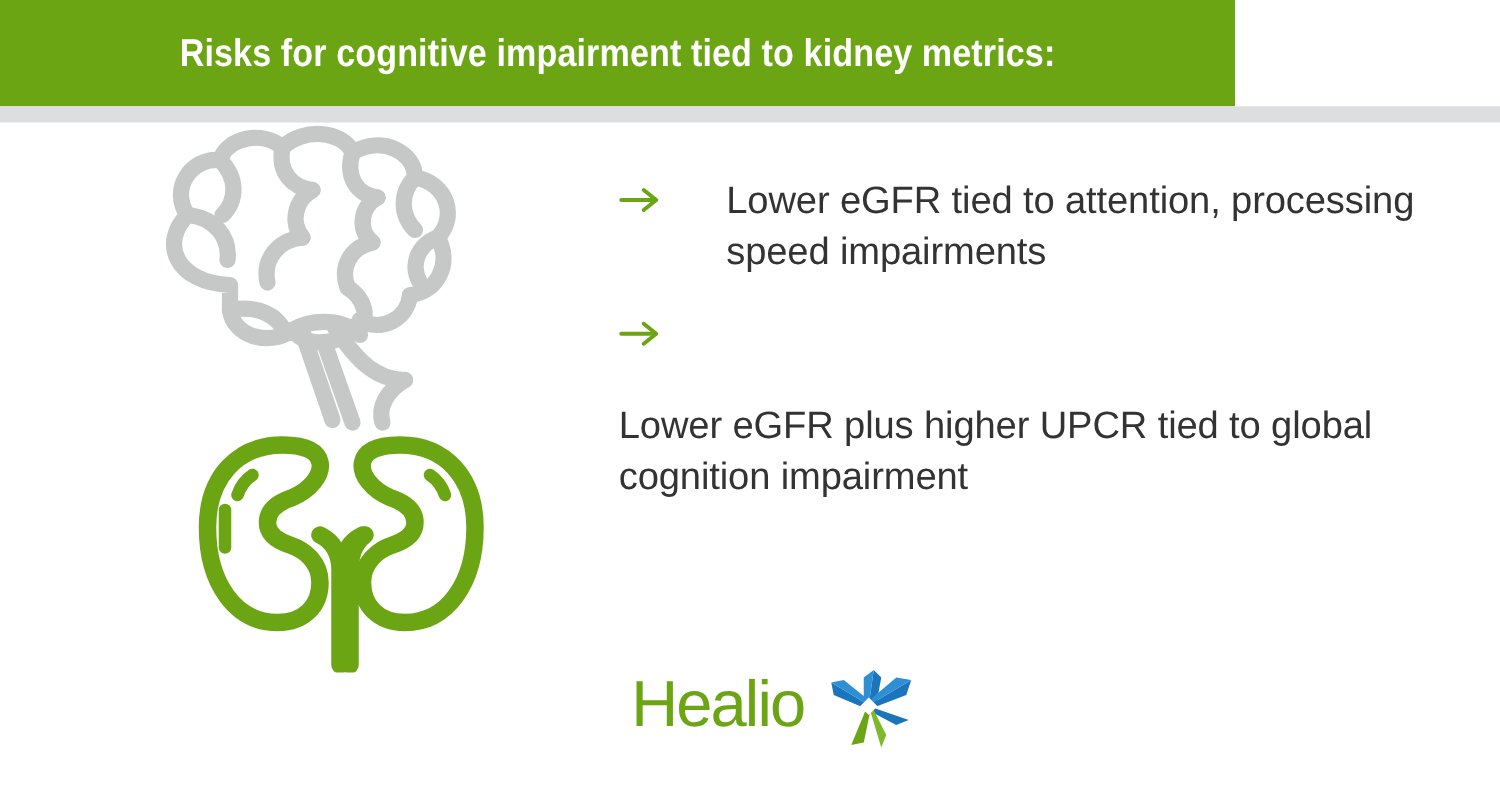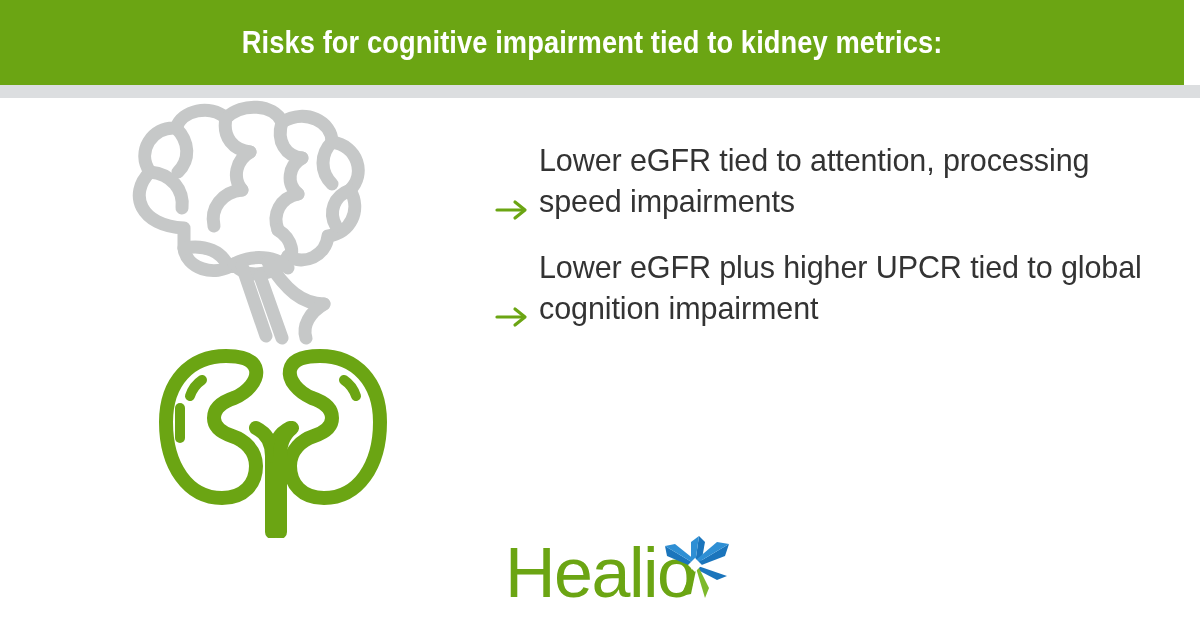--- a/index.html
+++ b/index.html
@@ -18,21 +18,21 @@
     width: 1200px;
     height: 630px;
     background: #ffffff;
   }
 
   
   .header-bar {
     position: absolute;
     left: 0;
     top: 0;
-    width: 1184px;
+    width: 988px;
     height: 85px;
     background: #6BA513;
     display: flex;
     align-items: center;
     justify-content: center;
   }
   .header-title {
     color: #ffffff;
     font-family: "Liberation Sans Narrow", "Liberation Sans", sans-serif;
     font-weight: bold;
@@ -76,25 +76,27 @@
 
   
   .bullet-list {
     position: absolute;
     left: 495px;
     top: 42px;
     width: 650px;
   }
   .bullet-row {
     display: flex;
-    align-items: flex-end;
+    align-items: flex-start;
     margin-bottom: 26px;
+    gap: 42px;
   }
   .bullet-row:last-child {
     margin-bottom: 0;
+    flex-direction: column;
   }
   .bullet-arrow {
     flex: 0 0 auto;
     width: 44px;
     padding-top: 9px;
     line-height: 0;
   }
   .bullet-text {
     flex: 1 1 auto;
     color: #333333;
@@ -112,21 +114,21 @@
     top: 432px;
     width: 240px;
     height: 80px;
   }
   .logo-wordmark {
     position: absolute;
     left: 0;
     top: 8px;
     color: #6BA513;
     font-family: "Liberation Sans", sans-serif;
-    font-size: 70px;
+    font-size: 52px;
     font-weight: 400;
     letter-spacing: -1.5px;
     line-height: 1;
   }
   .logo-star {
     position: absolute;
     left: 150px;
     top: 0px;
     line-height: 0;
   }

